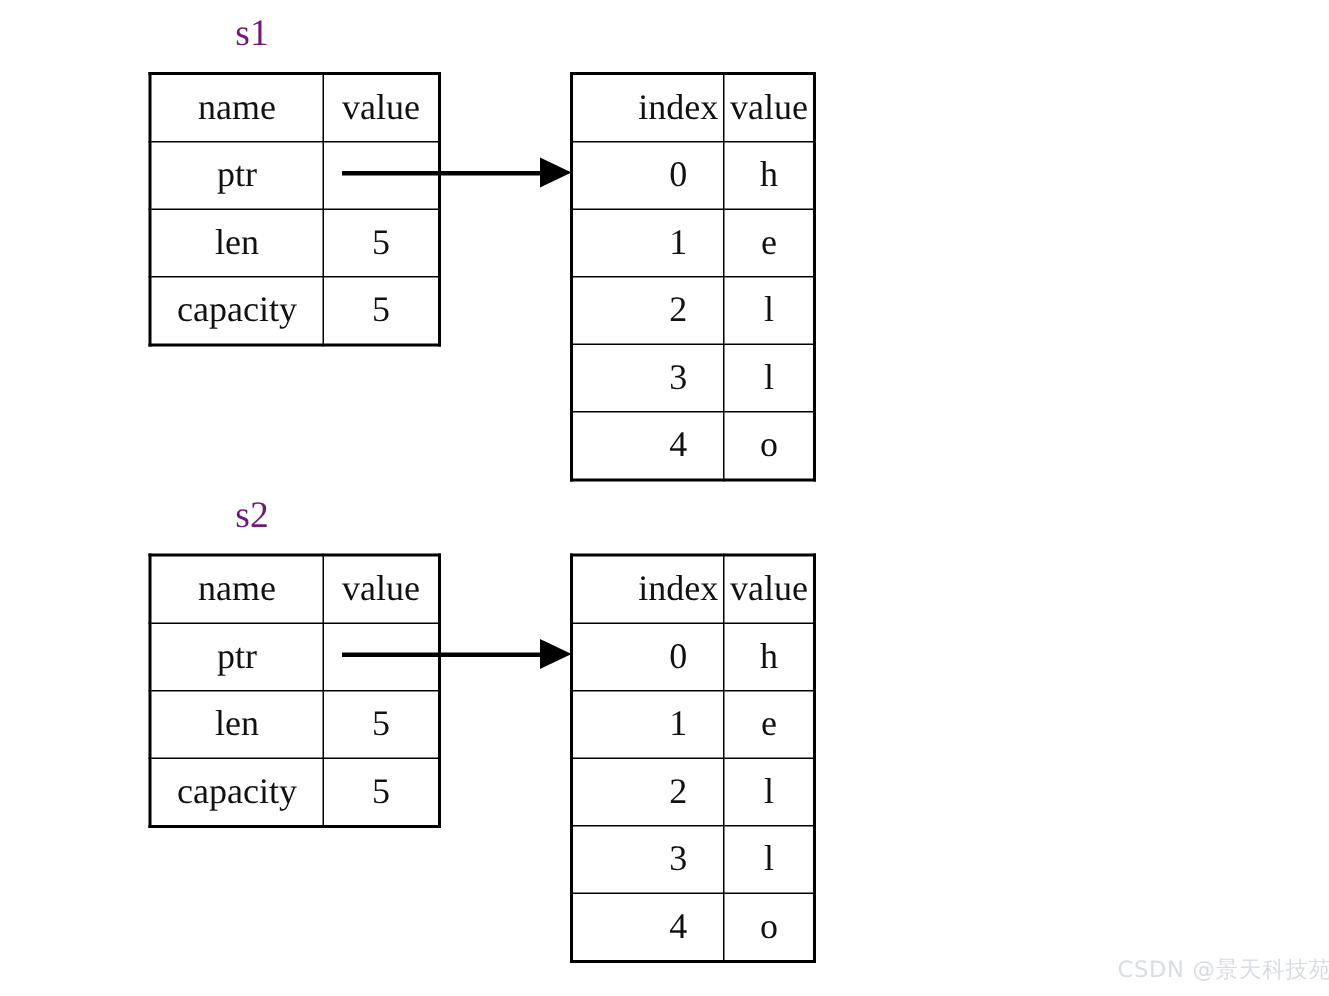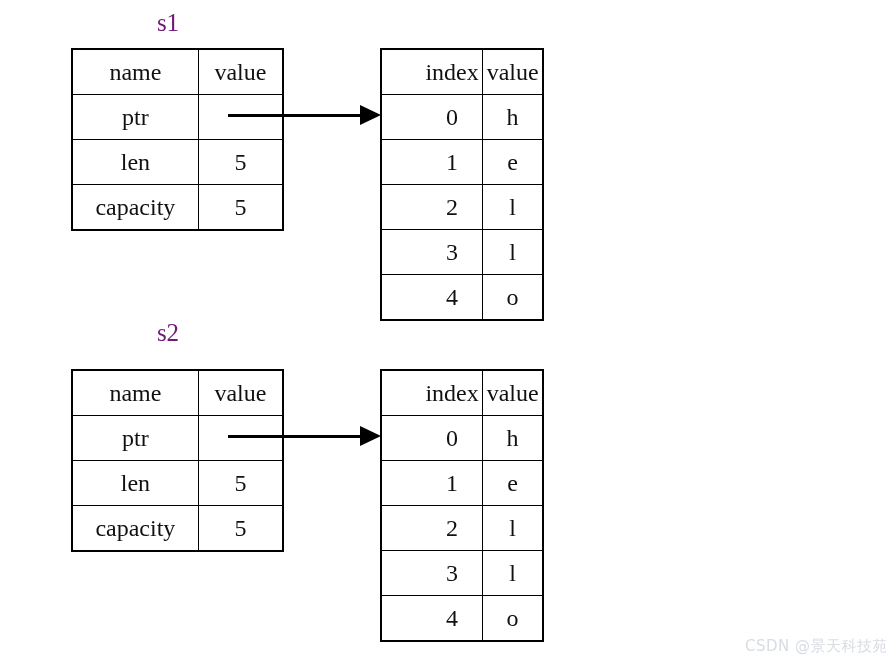--- a/index.html
+++ b/index.html
@@ -41,21 +41,21 @@
     border: 1.5px solid #000000;
     text-align: center;
     vertical-align: middle;
     font-size: 24px;
     line-height: 1;
     color: #111111;
     padding: 0;
   }
 
   
-  .struct-table { width: 213px; }
+  .struct-table { width: 195px; margin-left: 28px; }
   .struct-table td { height: 44px; }
   .struct-table td.col-name { width: 117px; }
   .struct-table td.col-value { width: 78px; }
 
   
   .buf-table { width: 164px; }
   .buf-table td { height: 44px; }
   .buf-table td.col-index { width: 83px; padding-left: 40px; }
   .buf-table td.col-value { width: 81px; }
 
@@ -149,21 +149,21 @@
       <tr>
         <td class="col-index">4</td>
         <td class="col-value">o</td>
       </tr>
     </tbody>
   </table>
 </div>
 
 <div class="group">
 
-  <div class="struct-label" style="left:138px; top:320px; width:60px;text-align:center;">s2</div>
+  <div class="struct-label" style="left:138px; top:331px; width:60px;text-align:center;">s2</div>
 
   <table class="dtable struct-table" style="left:71px; top:369px;">
     <tbody>
       <tr>
         <td class="col-name">name</td>
         <td class="col-value">value</td>
       </tr>
       <tr>
         <td class="col-name">ptr</td>
         <td class="col-value"></td>

